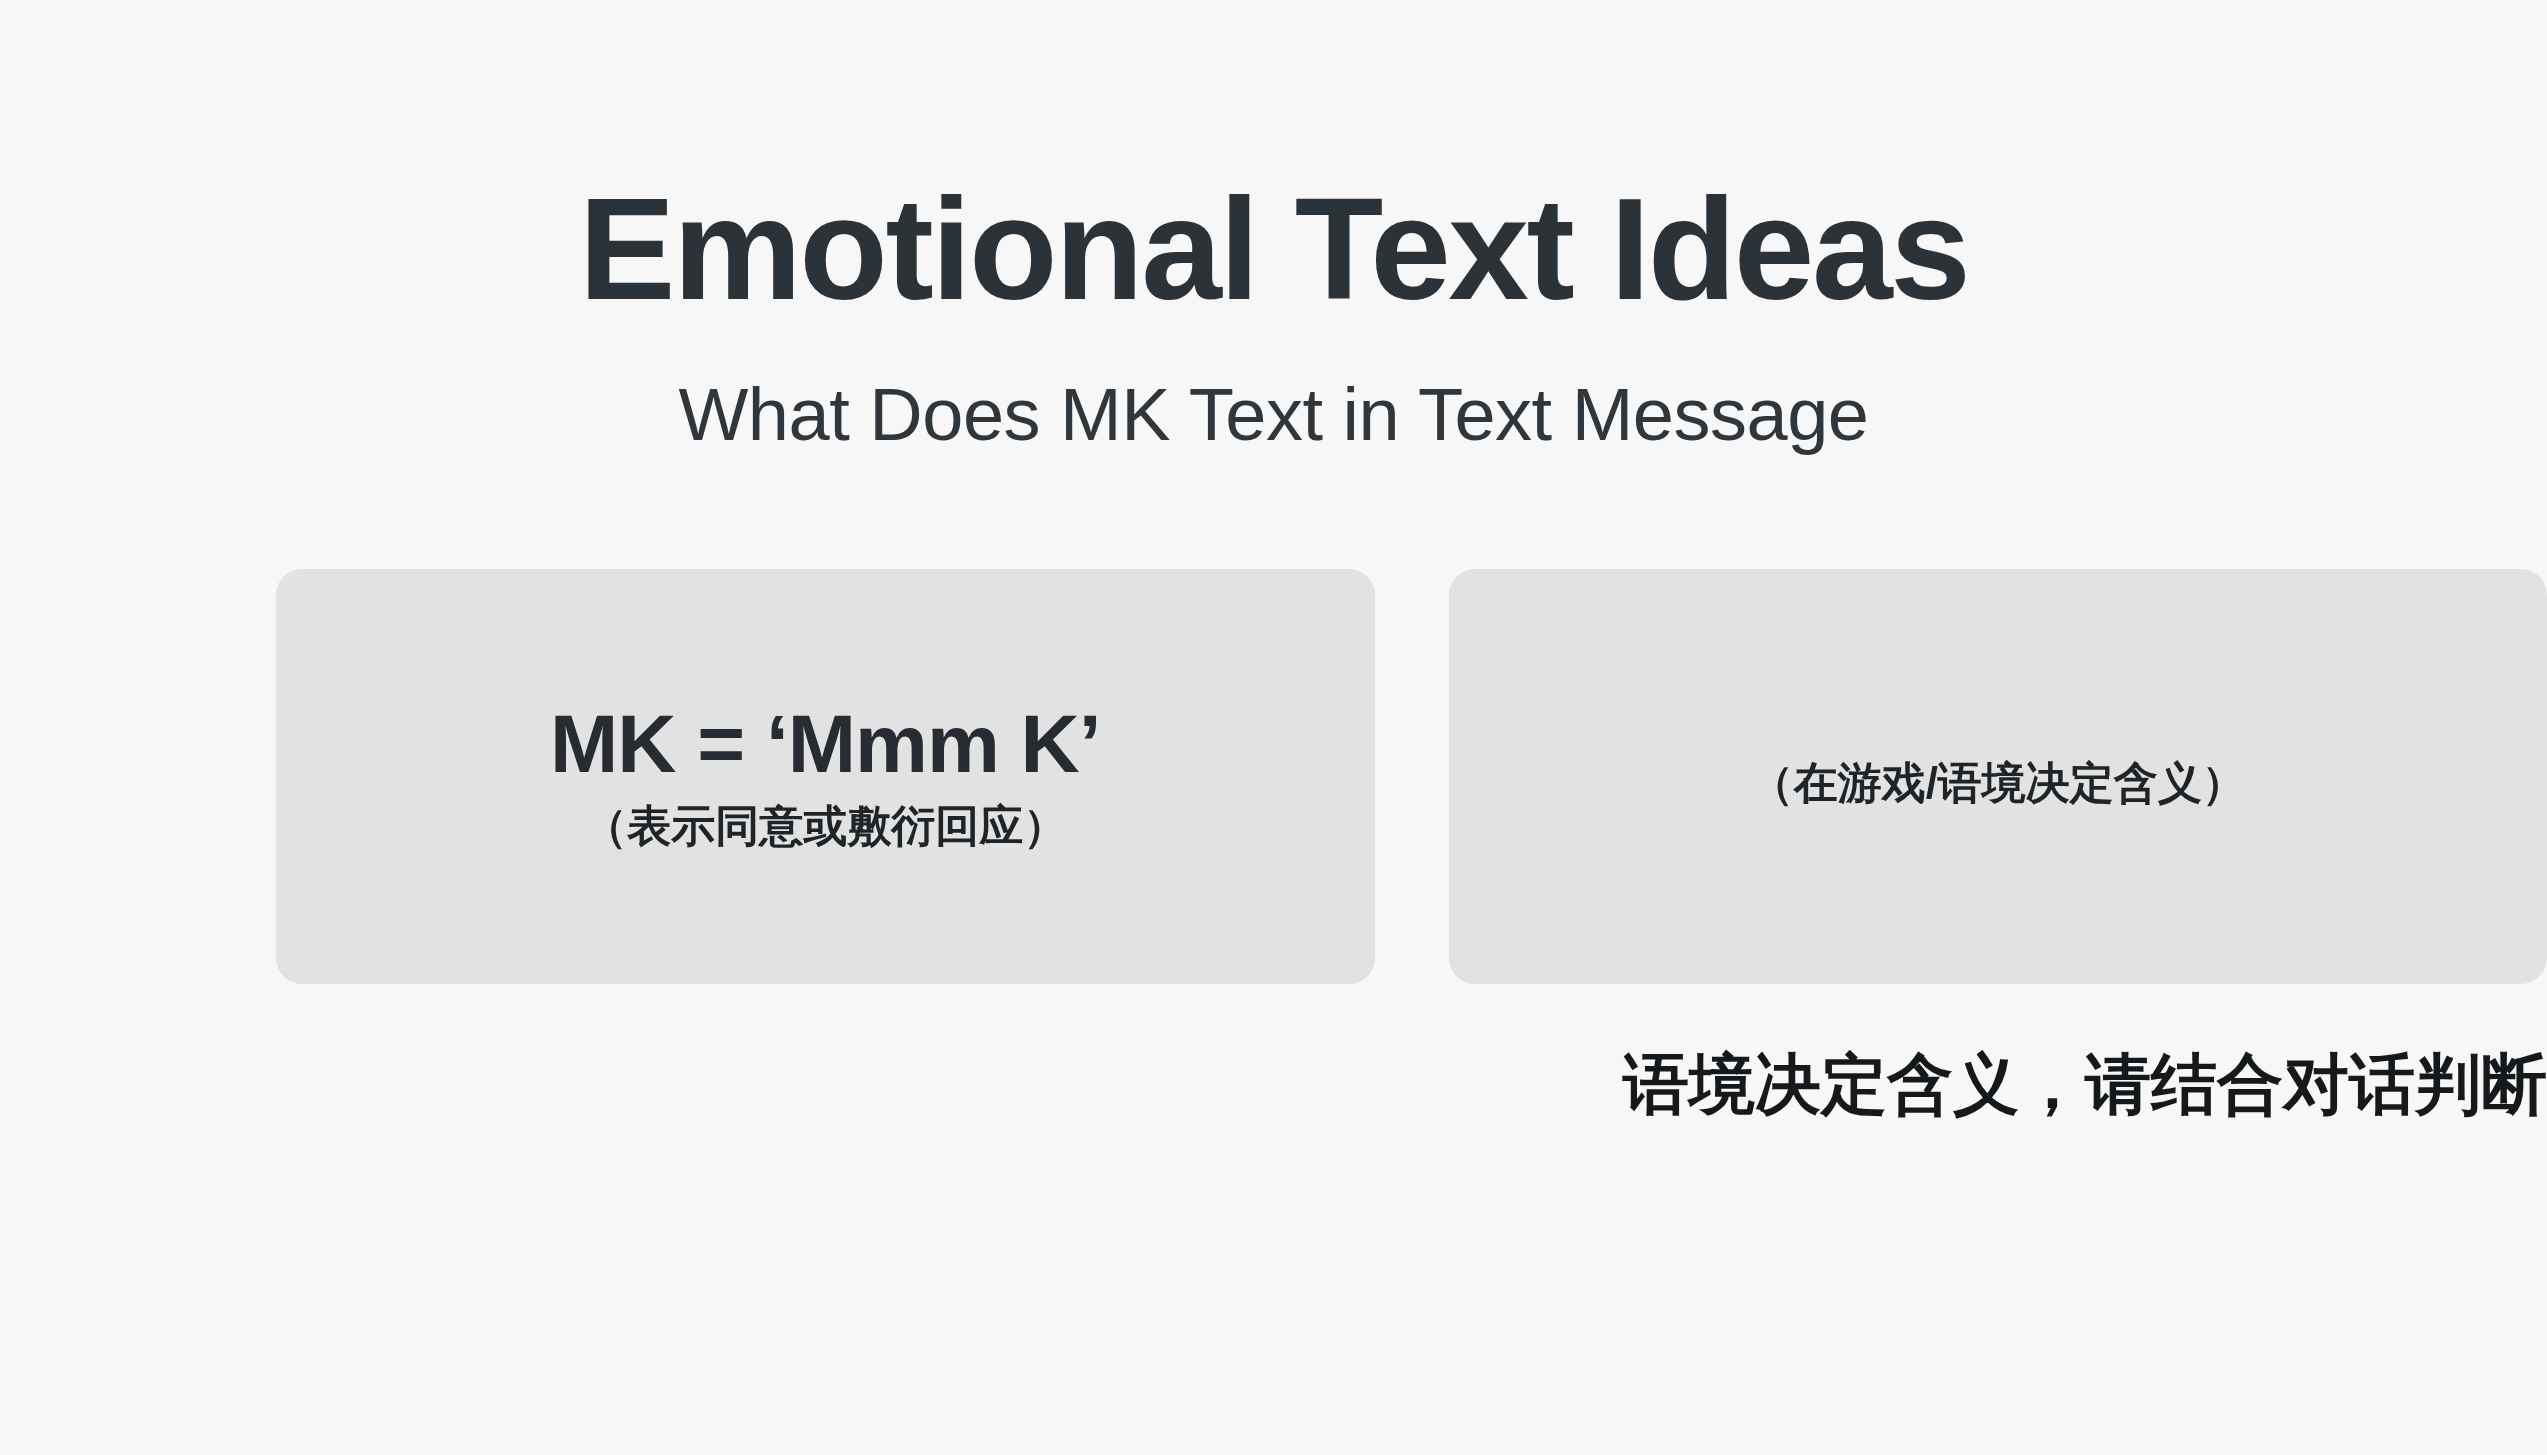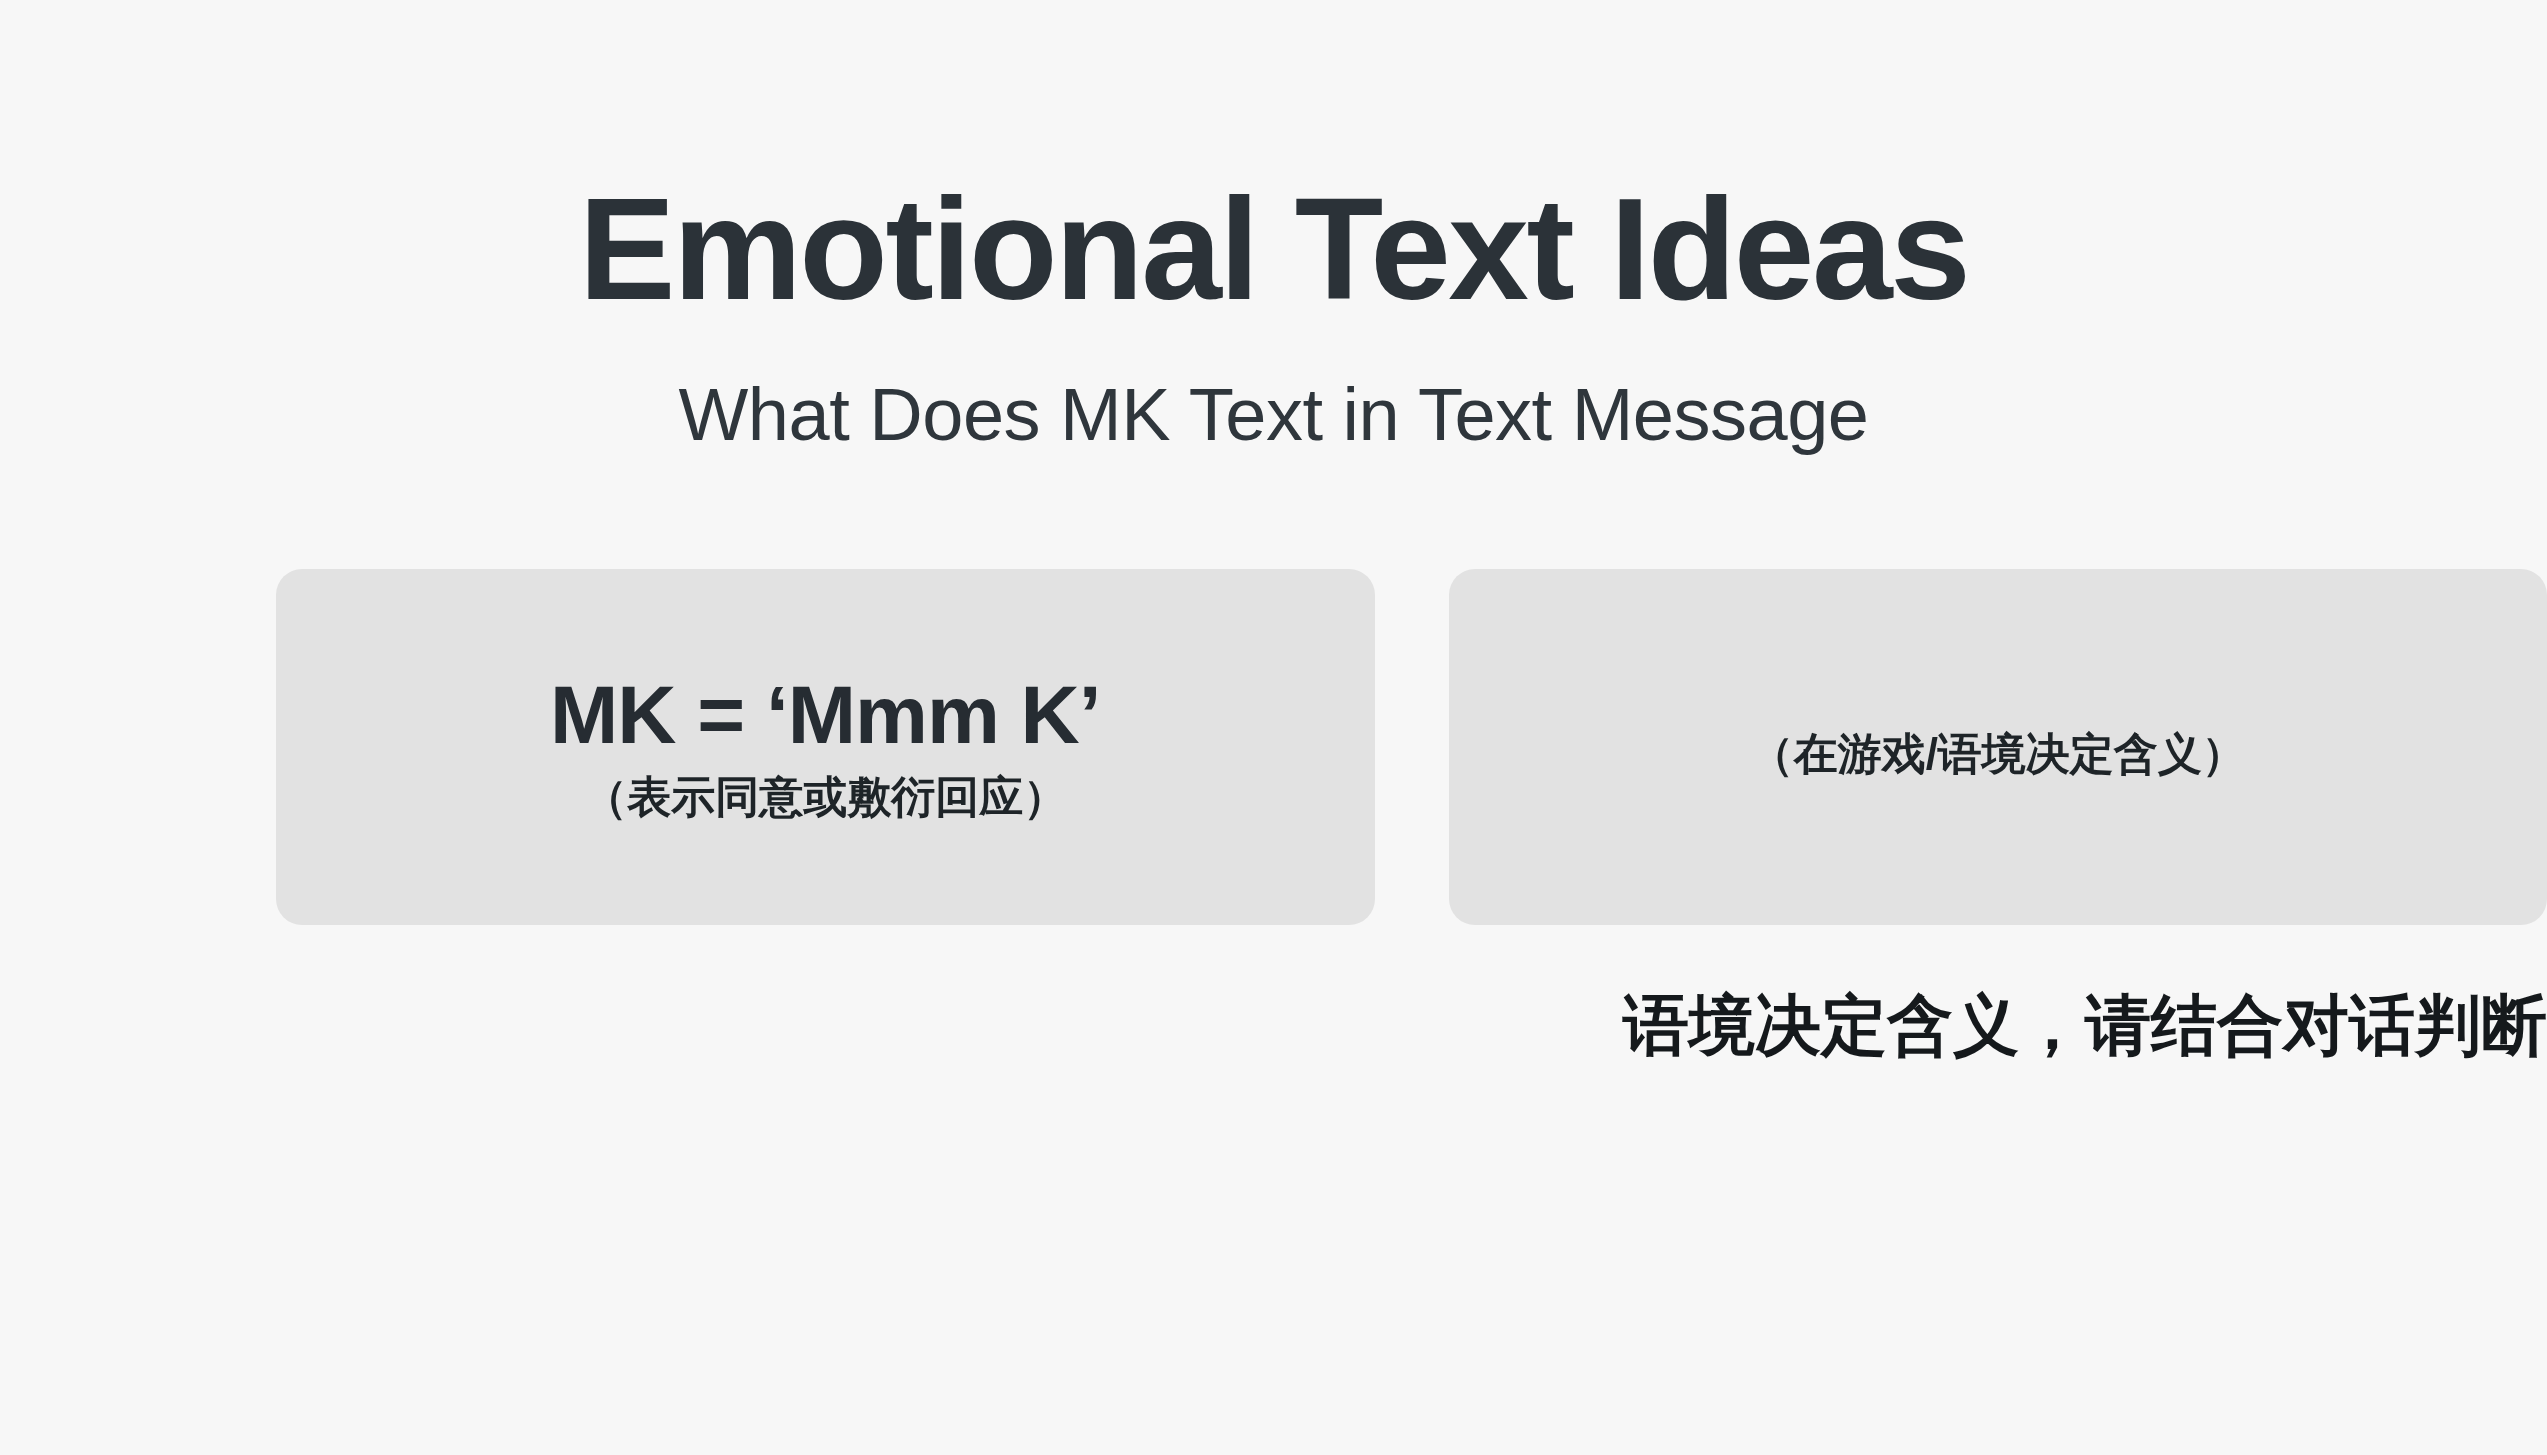--- a/index.html
+++ b/index.html
@@ -62,21 +62,21 @@
     width: 2271px;
     display: flex;
     flex-direction: row;
     justify-content: space-between;
     align-items: stretch;
     gap: 74px;
   }
 
   .card {
     flex: 1 1 0;
-    height: 356px;
+    height: 415px;
     background: #e2e2e2;
     border-radius: 26px;
     display: flex;
     flex-direction: column;
     align-items: center;
     justify-content: center;
     box-sizing: border-box;
     padding: 0 40px;
   }
 

